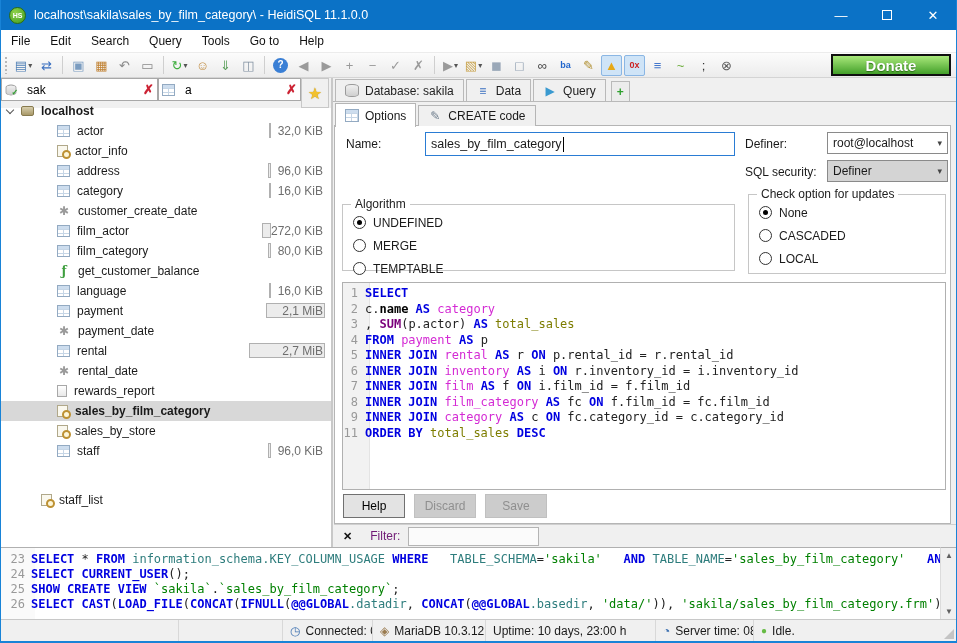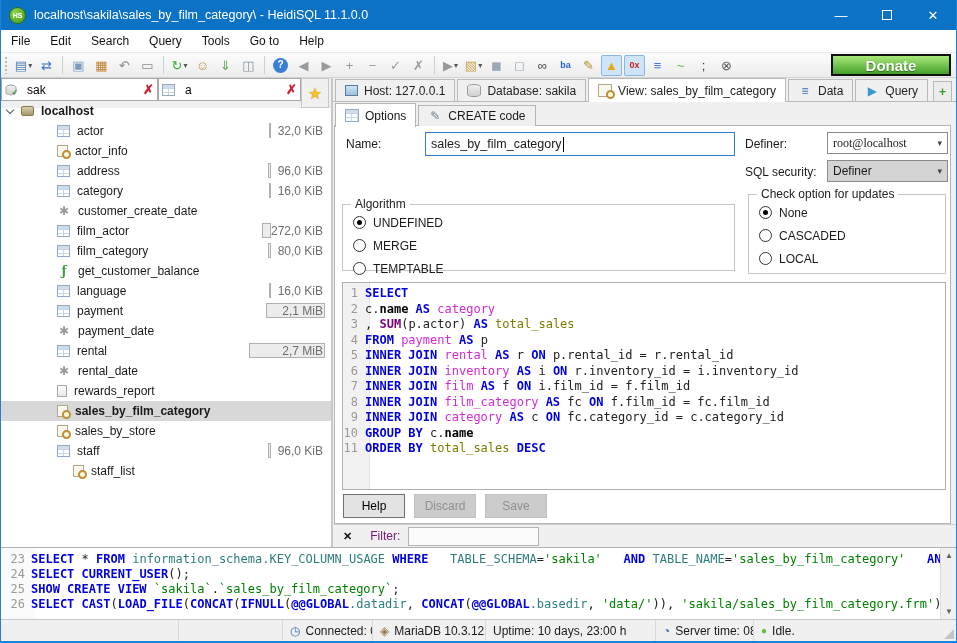--- a/index.html
+++ b/index.html
@@ -70,21 +70,21 @@
   .mtab-add{height:20px;padding:0 5px;background:#ececec;border:1px solid #b9b9b9;border-bottom:none;color:#2ea02e;font-weight:bold;display:inline-flex;align-items:center;margin-left:3px;}
   .subtabs{position:absolute;left:2px;top:24px;right:0;height:24px;display:flex;align-items:flex-end;z-index:2;}
   .stab{height:21px;display:inline-flex;align-items:center;padding:0 9px;background:#f0f0f0;border:1px solid #b5b5b5;border-bottom:none;margin-right:2px;}
   .stab.act{background:#fff;height:24px;margin-bottom:-1px;}
   .optpanel{position:absolute;left:1px;top:47px;width:617px;height:399px;background:#fff;border:1px solid #b5b5b5;}
   .flabel{position:absolute;color:#1a1a1a;}
   .name-input{position:absolute;left:90px;top:6px;width:310px;height:24px;border:1px solid #2a7cd4;background:#fff;display:flex;align-items:center;padding-left:5px;font-size:12.5px;}
   .caret{display:inline-block;width:1px;height:15px;background:#000;margin-left:1px;}
   .combo{position:absolute;display:flex;align-items:center;height:22px;border:1px solid #8a8a8a;padding-left:5px;}
   .combo .arr{margin-left:auto;margin-right:5px;font-size:9px;color:#444;}
-  .combo.white{background:#fff;font-family:Liberation Serif, serif;}
+  .combo.white{background:#fff;}
   .combo.gray{background:#d4d4d4;}
   .gbox{position:absolute;border:1px solid #c6c6c6;}
   .gbox .legend{position:absolute;top:-8px;left:8px;background:#fff;padding:0 4px;color:#222;}
   .radio-row{display:flex;align-items:center;height:23px;padding-left:10px;}
   .radio{width:13px;height:13px;border:1px solid #333;border-radius:50%;margin-right:7px;position:relative;flex:none;background:#fff;}
   .radio.sel::after{content:'';position:absolute;left:3px;top:3px;width:5px;height:5px;background:#000;border-radius:50%;}
   .editor{position:absolute;left:7px;top:156px;width:604px;height:208px;border:1px solid #b0b0b0;overflow:hidden;
     background:linear-gradient(to right,#f2f2f2 0 26px,#e4e4e4 26px 27px,#fff 27px);
     font-family:"DejaVu Sans Mono",monospace;font-size:12px;line-height:15.5px;padding-top:3px;}
   .cl{display:flex;white-space:pre;}
@@ -370,41 +370,33 @@
           <span class="ti ti-view"></span>
           <span class="tlabel">sales_by_store</span>
         </div>
         <div class="trow" style="padding-left: 40px;">
           <span class="chev-sp"></span>
           <span class="ti ti-table"></span>
           <span class="tbar" style="width: 3px; right: 60px;"></span>
           <span class="tlabel">staff</span>
           <span class="tsize">96,0 KiB</span>
         </div>
-        <div class="trow" style="padding-left: 56px;">
+        <div class="trow" style="padding-left: 24px; margin-top: 29px;">
           <span class="chev-sp"></span>
           <span class="ti ti-view"></span>
           <span class="tlabel">staff_list</span>
         </div>
       </div>
   </div>
 
   <div class="mainpane">
     <div class="mtabs" id="main-tabs">
         <span class="mtab">
-          <span class="tabicon tic-host"></span>
-          <span>Host: 127.0.0.1</span>
-        </span>
-        <span class="mtab">
           <span class="tabicon tic-database"></span>
           <span>Database: sakila</span>
-        </span>
-        <span class="mtab act">
-          <span class="tabicon tic-view"></span>
-          <span>View: sales_by_film_category</span>
         </span>
         <span class="mtab">
           <span class="tabicon tic-glyph" style="color: rgb(58, 111, 192);">≡</span>
           <span>Data</span>
         </span>
         <span class="mtab">
           <span class="tabicon tic-glyph" style="color: rgb(58, 154, 208);">▶</span>
           <span>Query</span>
         </span>
         <span class="mtab-add">+</span>
@@ -475,21 +467,20 @@
       <div class="editor" id="ed-lines">
           <div class="cl"><span class="ln">1</span><span class="code"><span class="tk-k">SELECT</span></span></div>
           <div class="cl"><span class="ln">2</span><span class="code"><span class="tk-p">c.</span><span class="tk-f">name</span><span class="tk-p"> </span><span class="tk-k">AS</span><span class="tk-p"> </span><span class="tk-t">category</span></span></div>
           <div class="cl"><span class="ln">3</span><span class="code"><span class="tk-p">, </span><span class="tk-fn">SUM</span><span class="tk-p">(</span><span class="tk-p">p.actor</span><span class="tk-p">) </span><span class="tk-k">AS</span><span class="tk-p"> </span><span class="tk-a">total_sales</span></span></div>
           <div class="cl"><span class="ln">4</span><span class="code"><span class="tk-k">FROM</span><span class="tk-p"> </span><span class="tk-t">payment</span><span class="tk-p"> </span><span class="tk-k">AS</span><span class="tk-p"> p</span></span></div>
           <div class="cl"><span class="ln">5</span><span class="code"><span class="tk-k">INNER JOIN</span><span class="tk-p"> </span><span class="tk-t">rental</span><span class="tk-p"> </span><span class="tk-k">AS</span><span class="tk-p"> r </span><span class="tk-k">ON</span><span class="tk-p"> p.rental_id = r.rental_id</span></span></div>
           <div class="cl"><span class="ln">6</span><span class="code"><span class="tk-k">INNER JOIN</span><span class="tk-p"> </span><span class="tk-t">inventory</span><span class="tk-p"> </span><span class="tk-k">AS</span><span class="tk-p"> i </span><span class="tk-k">ON</span><span class="tk-p"> r.inventory_id = i.inventory_id</span></span></div>
           <div class="cl"><span class="ln">7</span><span class="code"><span class="tk-k">INNER JOIN</span><span class="tk-p"> </span><span class="tk-t">film</span><span class="tk-p"> </span><span class="tk-k">AS</span><span class="tk-p"> f </span><span class="tk-k">ON</span><span class="tk-p"> i.film_id = f.film_id</span></span></div>
           <div class="cl"><span class="ln">8</span><span class="code"><span class="tk-k">INNER JOIN</span><span class="tk-p"> </span><span class="tk-t">film_category</span><span class="tk-p"> </span><span class="tk-k">AS</span><span class="tk-p"> fc </span><span class="tk-k">ON</span><span class="tk-p"> f.film_id = fc.film_id</span></span></div>
           <div class="cl"><span class="ln">9</span><span class="code"><span class="tk-k">INNER JOIN</span><span class="tk-p"> </span><span class="tk-t">category</span><span class="tk-p"> </span><span class="tk-k">AS</span><span class="tk-p"> c </span><span class="tk-k">ON</span><span class="tk-p"> fc.category_id = c.category_id</span></span></div>
-          <div class="cl"><span class="ln">10</span><span class="code"><span class="tk-k">GROUP BY</span><span class="tk-p"> </span><span class="tk-p">c.</span><span class="tk-f">name</span></span></div>
           <div class="cl"><span class="ln">11</span><span class="code"><span class="tk-k">ORDER BY</span><span class="tk-p"> </span><span class="tk-a">total_sales</span><span class="tk-p"> </span><span class="tk-k">DESC</span></span></div>
         </div>
 
       <div class="btnrow" id="btn-row">
           <button class="btn en">Help</button>
           <button class="btn dis">Discard</button>
           <button class="btn dis">Save</button>
         </div>
     </div>
 

